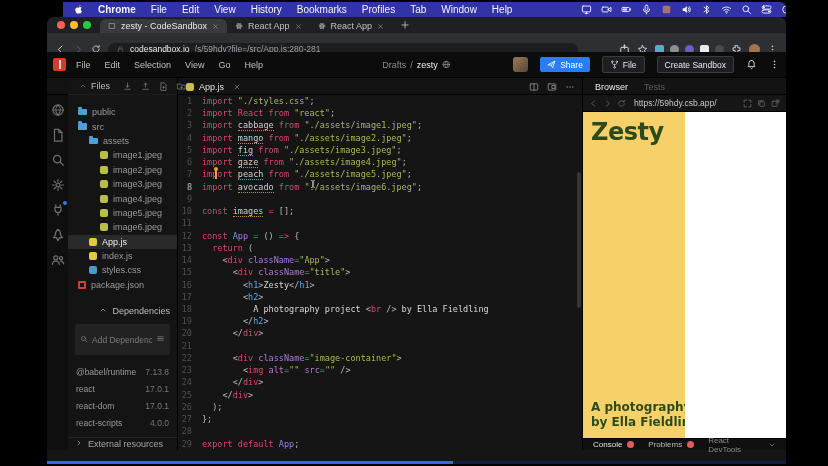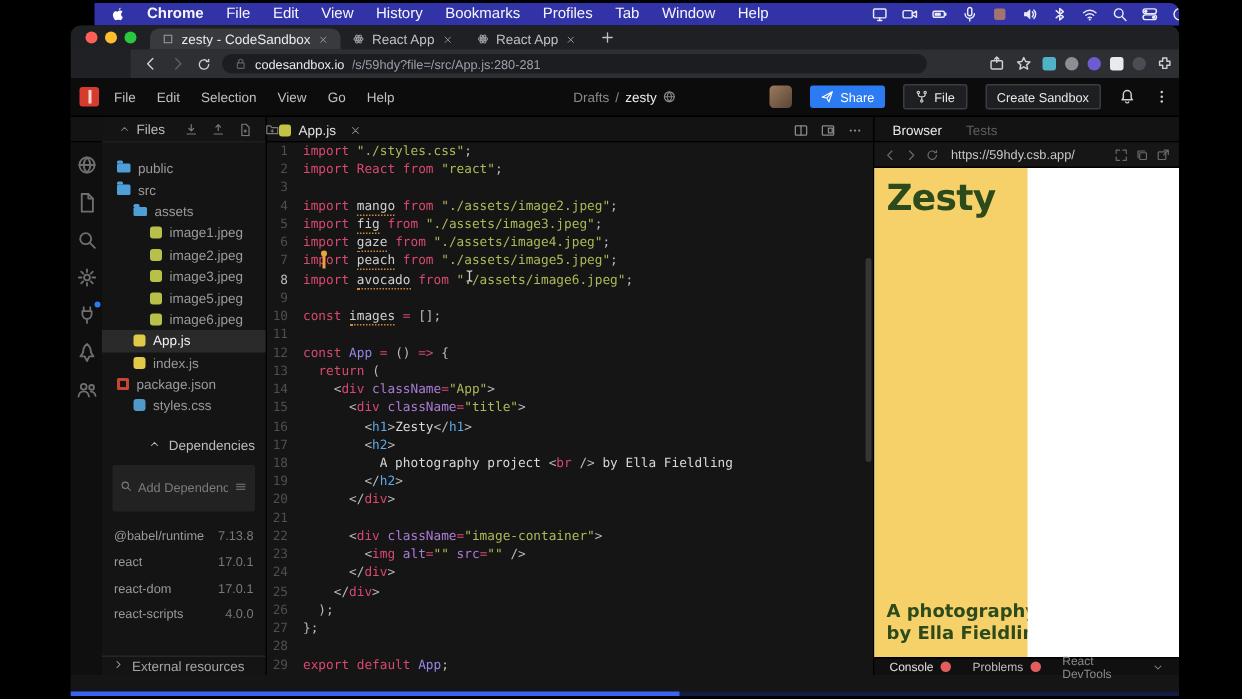--- a/index.html
+++ b/index.html
@@ -25,21 +25,21 @@
   .lights { display:flex; gap:5px; padding:0 9px 0 10px; }
   .light { width:8px; height:8px; border-radius:50%; }
   .tabs { display:flex; align-items:flex-end; height:100%; }
   .tab { display:flex; align-items:center; gap:5px; height:14px; padding:0 8px; margin-top:2px;
          color:#bdc1c6; font-size:9px; max-width:160px; border-radius:6px 6px 0 0; }
   .tab.active { background:#383a3e; color:#e8eaed; }
   .tab .title { white-space:nowrap; overflow:hidden; max-width:110px; }
   .tab .cl { color:#9aa0a6; display:flex; }
   .newtab { color:#bdc1c6; margin-left:8px; display:flex; }
   .toolbar { position:absolute; left:0; top:16px; width:100%; height:19px; background:#2e2f33;
-             display:flex; align-items:center; padding:3px 8px; gap:7px;margin-left:40px; }
+             display:flex; align-items:center; padding:16px 8px; gap:7px; }
   .navic { color:#cdd0d4; display:flex; }
   .navic.dim { color:#5c6064; }
   .omnibox { flex:0 0 auto; width:470px; height:13px; background:#1c1d20; border-radius:7px;
              display:flex; align-items:center; padding:0 8px; gap:5px; font-size:8.5px; }
   .omnibox .dom { color:#e8eaed; }
   .omnibox .path { color:#9aa0a6; white-space:nowrap; overflow:hidden; }
   .tb-right { margin-left:auto; display:flex; align-items:center; gap:7px; }
   .extdot { width:9px; height:9px; border-radius:50%; }
   .extdot.square { border-radius:2px; }
   .chr-avatar { width:11px; height:11px; border-radius:50%; background:#a4744f; }
@@ -532,41 +532,45 @@
             <div class="trow" style="padding-left: 32px;">
               <span class="ic-sq ic-img"></span>
               <span>image2.jpeg</span>
             </div>
             <div class="trow" style="padding-left: 32px;">
               <span class="ic-sq ic-img"></span>
               <span>image3.jpeg</span>
             </div>
             <div class="trow" style="padding-left: 32px;">
               <span class="ic-sq ic-img"></span>
+              <span>image4.jpeg</span>
+            </div>
+            <div class="trow" style="padding-left: 32px;">
+              <span class="ic-sq ic-img"></span>
               <span>image5.jpeg</span>
             </div>
             <div class="trow" style="padding-left: 32px;">
               <span class="ic-sq ic-img"></span>
               <span>image6.jpeg</span>
             </div>
             <div class="trow selected" style="padding-left: 21px;">
               <span class="ic-sq ic-js"></span>
               <span>App.js</span>
             </div>
             <div class="trow" style="padding-left: 21px;">
               <span class="ic-sq ic-js"></span>
               <span>index.js</span>
             </div>
+            <div class="trow" style="padding-left: 21px;">
+              <span class="ic-sq ic-css"></span>
+              <span>styles.css</span>
+            </div>
             <div class="trow" style="padding-left: 10px;">
               <span class="ic-sq ic-json"></span>
               <span>package.json</span>
-            </div>
-            <div class="trow" style="padding-left: 21px;">
-              <span class="ic-sq ic-css"></span>
-              <span>styles.css</span>
             </div>
           </div>
         <div style="margin-top:14px">
           <div class="sec-head">
             <span class="sic"><svg width="8" height="8" viewBox="0 0 16 16" fill="none" stroke="currentColor" stroke-width="1.4" stroke-linecap="round" stroke-linejoin="round">
                   <path d="M4 10l4-4 4 4"></path>
                 </svg></span>
             <span>Dependencies</span>
           </div>
           <div class="dep-search">
@@ -643,20 +647,21 @@
             <div class="line">
               <span class="gut">1</span>
               <span class="code"><span class="tok-kw">import </span><span class="tok-str">"./styles.css"</span><span class="tok-pn">;</span></span>
             </div>
             <div class="line">
               <span class="gut">2</span>
               <span class="code"><span class="tok-kw">import React from </span><span class="tok-str">"react"</span><span class="tok-pn">;</span></span>
             </div>
             <div class="line">
               <span class="gut">3</span>
+              <span class="code"><span class="tok-kw">import </span><span class="tok-wv">cabbage</span><span class="tok-kw"> from </span><span class="tok-str">"./assets/image1.jpeg"</span><span class="tok-pn">;</span></span>
             </div>
             <div class="line">
               <span class="gut">4</span>
               <span class="code"><span class="tok-kw">import </span><span class="tok-wv">mango</span><span class="tok-kw"> from </span><span class="tok-str">"./assets/image2.jpeg"</span><span class="tok-pn">;</span></span>
             </div>
             <div class="line">
               <span class="gut">5</span>
               <span class="code"><span class="tok-kw">import </span><span class="tok-wv">fig</span><span class="tok-kw"> from </span><span class="tok-str">"./assets/image3.jpeg"</span><span class="tok-pn">;</span></span>
             </div>
             <div class="line">

